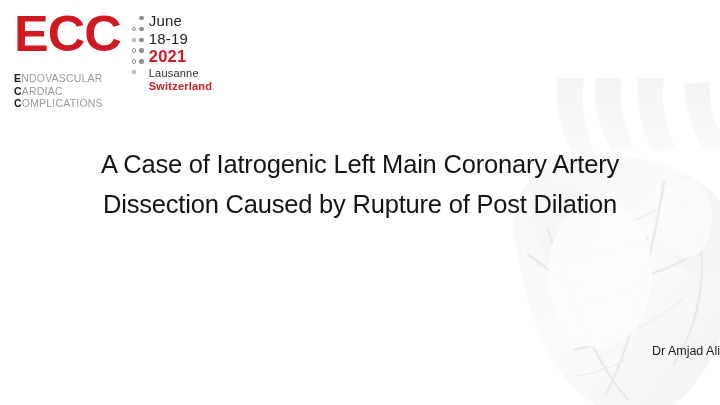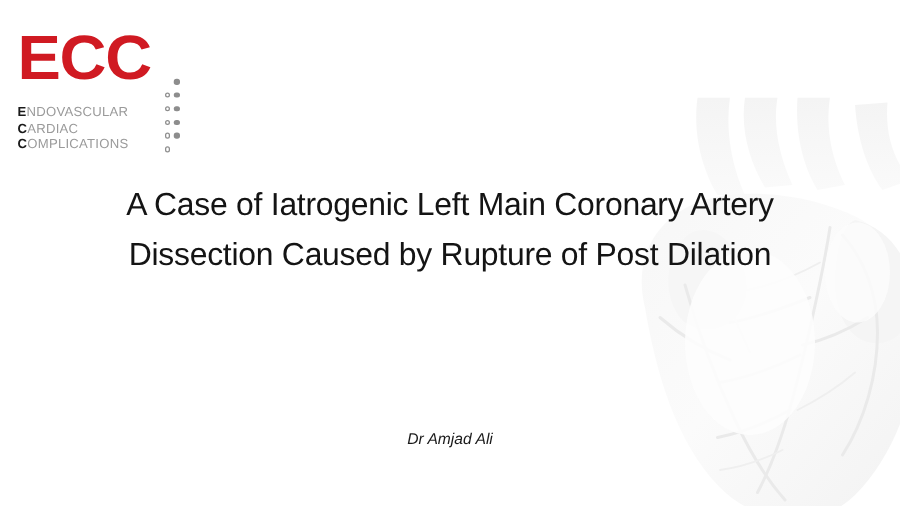--- a/index.html
+++ b/index.html
@@ -32,23 +32,23 @@
   .heart-watermark svg {
     display: block;
     width: 100%;
     height: 100%;
   }
 
   
   .logo-block {
     position: absolute;
     left: 14px;
-    top: 24px;
-    display: flex;
-    align-items: flex-end;
+    top: 12px;
+    display: flex;
+    align-items: flex-start;
     z-index: 3;
   }
 
   .logo-left {
     display: flex;
     flex-direction: column;
     align-items: flex-start;
     width: 108px;
   }
 
@@ -167,23 +167,22 @@
     letter-spacing: -0.2px;
     z-index: 2;
   }
 
   
   .author {
     position: absolute;
     left: 0;
     right: 0;
     top: 344px;
-    text-align: center;
+    text-align: right;
     font-size: 12.5px;
-    font-style: italic;
     font-weight: normal;
     color: #1a1a1a;
     z-index: 2;
   }
 </style>
 </head>
 <body>
 
 <div class="slide">
 
@@ -270,20 +269,27 @@
         <div class="dot-col">
           <span class="dot filled"></span>
           <span class="dot filled"></span>
           <span class="dot filled"></span>
           <span class="dot filled"></span>
           <span class="dot filled"></span>
           <span class="dot blank"></span>
         </div>
       </div>
 
+      <div class="date-col">
+        <span class="date-month">June</span>
+        <span class="date-days">18-19</span>
+        <span class="date-year">2021</span>
+        <span class="date-city">Lausanne</span>
+        <span class="date-country">Switzerland</span>
+      </div>
 
     </div>
   </div>
 
   <div class="title">
     <div>A Case of Iatrogenic Left Main Coronary Artery</div>
     <div>Dissection Caused by Rupture of Post Dilation</div>
   </div>
 
   <div class="author">Dr Amjad Ali</div>

